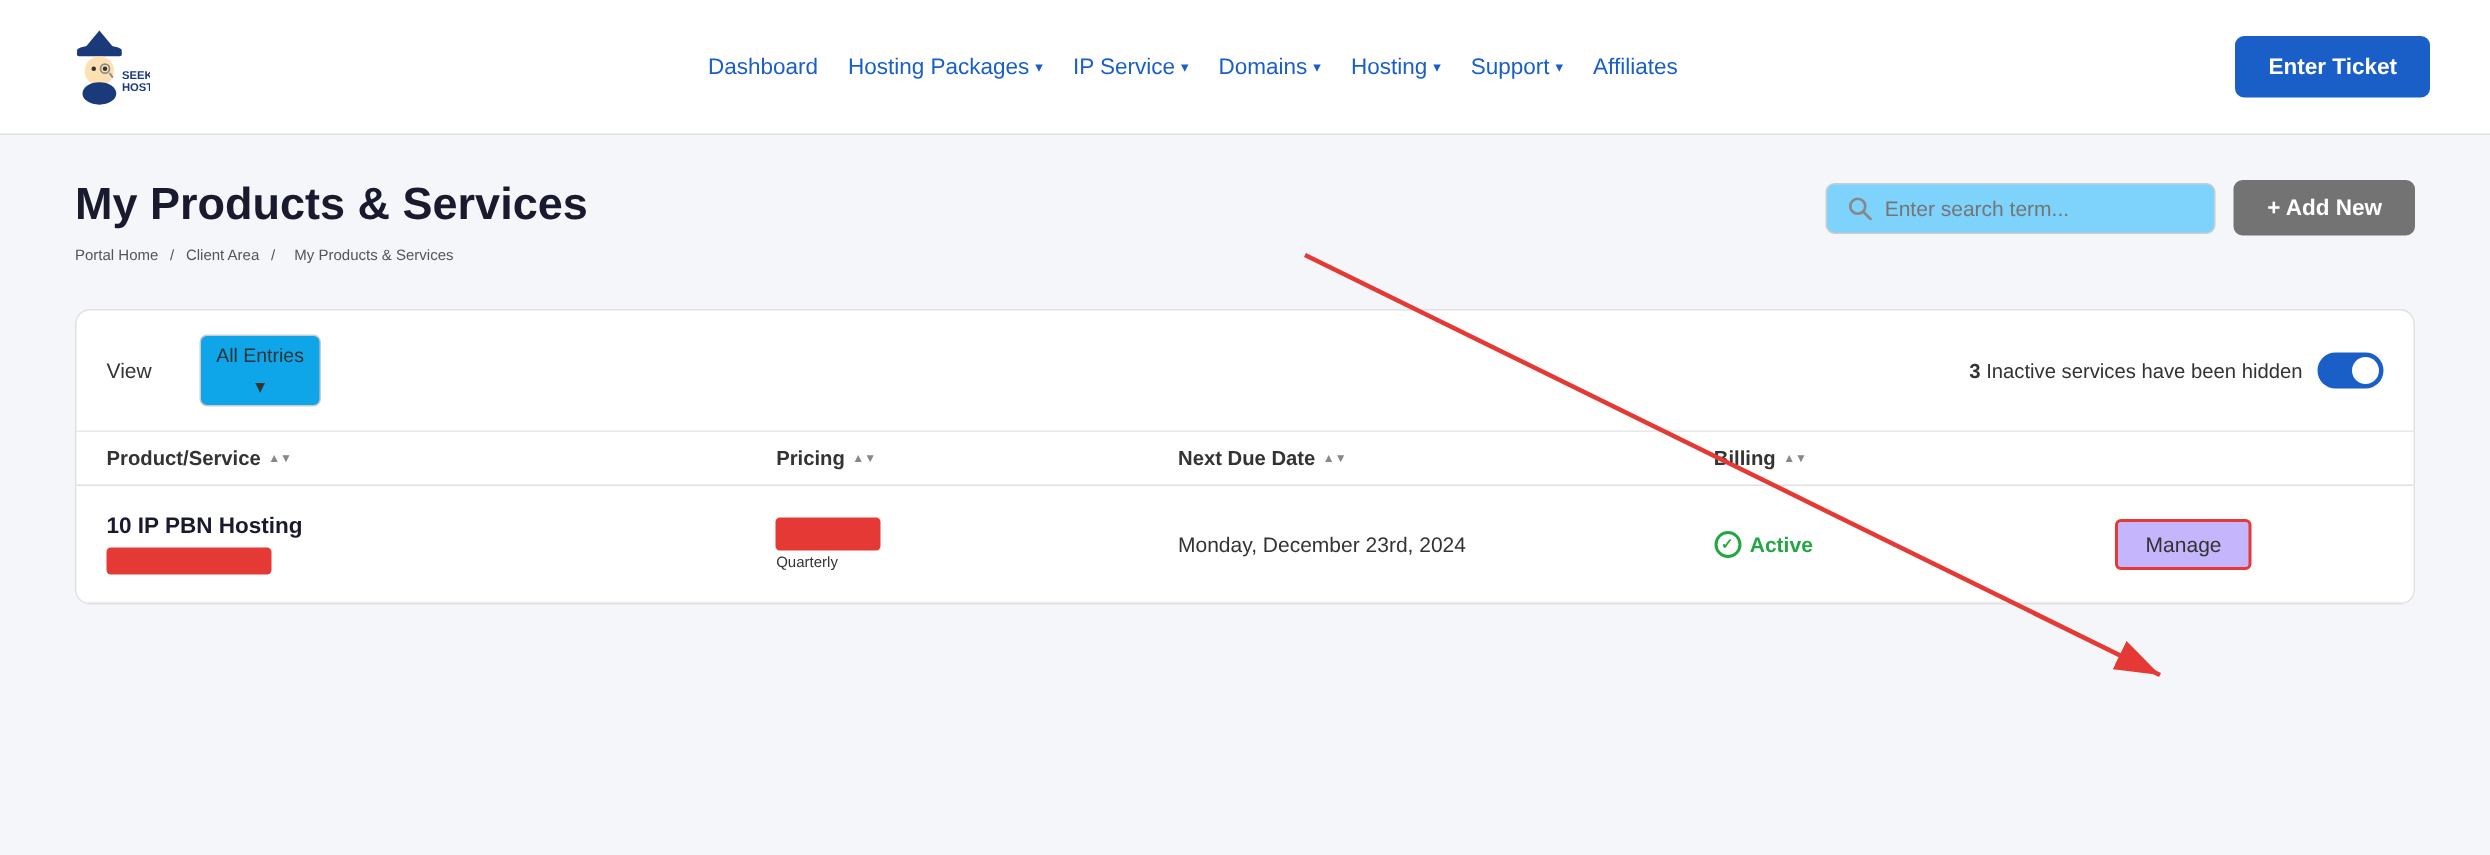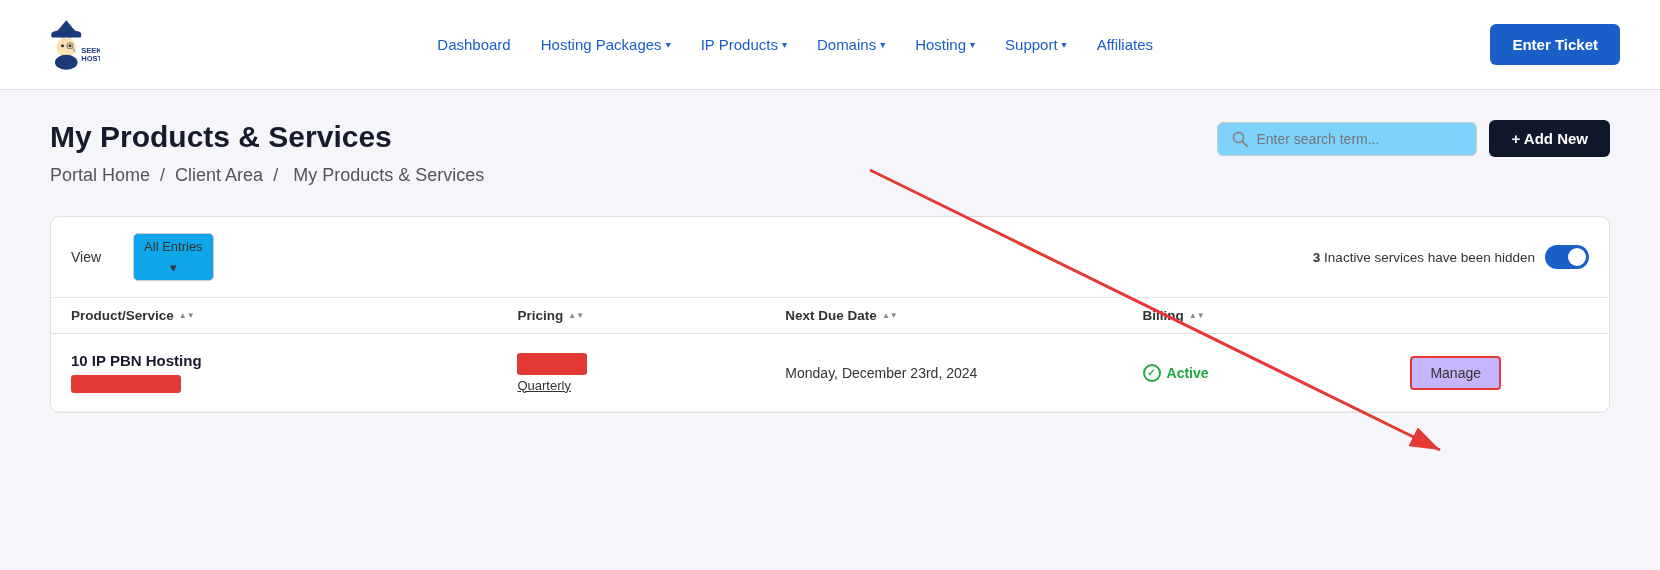--- a/index.html
+++ b/index.html
@@ -20,21 +20,21 @@
       align-items: center;
       gap: 6px;
     }
     .logo-icon {
       width: 60px;
       height: 60px;
     }
     .nav-menu {
       display: flex;
       align-items: center;
-      gap: 30px;
+      gap: 20px;
       flex: 1;
       justify-content: center;
     }
     .nav-item {
       color: #1a5fc8;
       font-size: 15px;
       font-weight: 500;
       cursor: pointer;
       display: flex;
       align-items: center;
@@ -94,34 +94,34 @@
     .search-icon-svg { color: #888; flex-shrink: 0; }
     .search-input {
       border: none;
       outline: none;
       font-size: 14px;
       color: #555;
       width: 100%;
       background: transparent;
     }
     .add-new-btn {
-      background: #0f172a;
+      background: #737373;
       color: #fff;
       border: none;
       border-radius: 6px;
       padding: 10px 22px;
       font-size: 15px;
       font-weight: 600;
       cursor: pointer;
       white-space: nowrap;
     }
 
     
     .breadcrumb {
-      font-size: 18px;
+      font-size: 10px;
       color: #555;
       margin-bottom: 30px;
     }
     .breadcrumb a { color: #555; text-decoration: none; }
     .breadcrumb span { margin: 0 5px; }
 
     
     .table-section {
       background: #fff;
       border-radius: 10px;
@@ -233,23 +233,22 @@
       flex-direction: column;
       gap: 3px;
     }
     .price-badge {
       background: #e53935;
       width: 70px;
       height: 22px;
       border-radius: 3px;
     }
     .price-period {
-      font-size: 13px;
-      color: #333;
-      text-decoration: underline;
+      font-size: 10px;
+      color: #333;
     }
     .due-date {
       font-size: 14px;
       color: #333;
     }
     .status-active {
       display: flex;
       align-items: center;
       gap: 6px;
       color: #22a744;
@@ -308,21 +307,21 @@
     </svg>
   </div>
 
   <nav class="nav-menu">
     <a class="nav-item">Dashboard</a>
     <a class="nav-item">
       <span>Hosting Packages</span>
       <span class="nav-dropdown-arrow">▾</span>
     </a>
     <a class="nav-item">
-      <span>IP Products</span>
+      <span>IP Service</span>
       <span class="nav-dropdown-arrow">▾</span>
     </a>
     <a class="nav-item">
       <span>Domains</span>
       <span class="nav-dropdown-arrow">▾</span>
     </a>
     <a class="nav-item">
       <span>Hosting</span>
       <span class="nav-dropdown-arrow">▾</span>
     </a>

